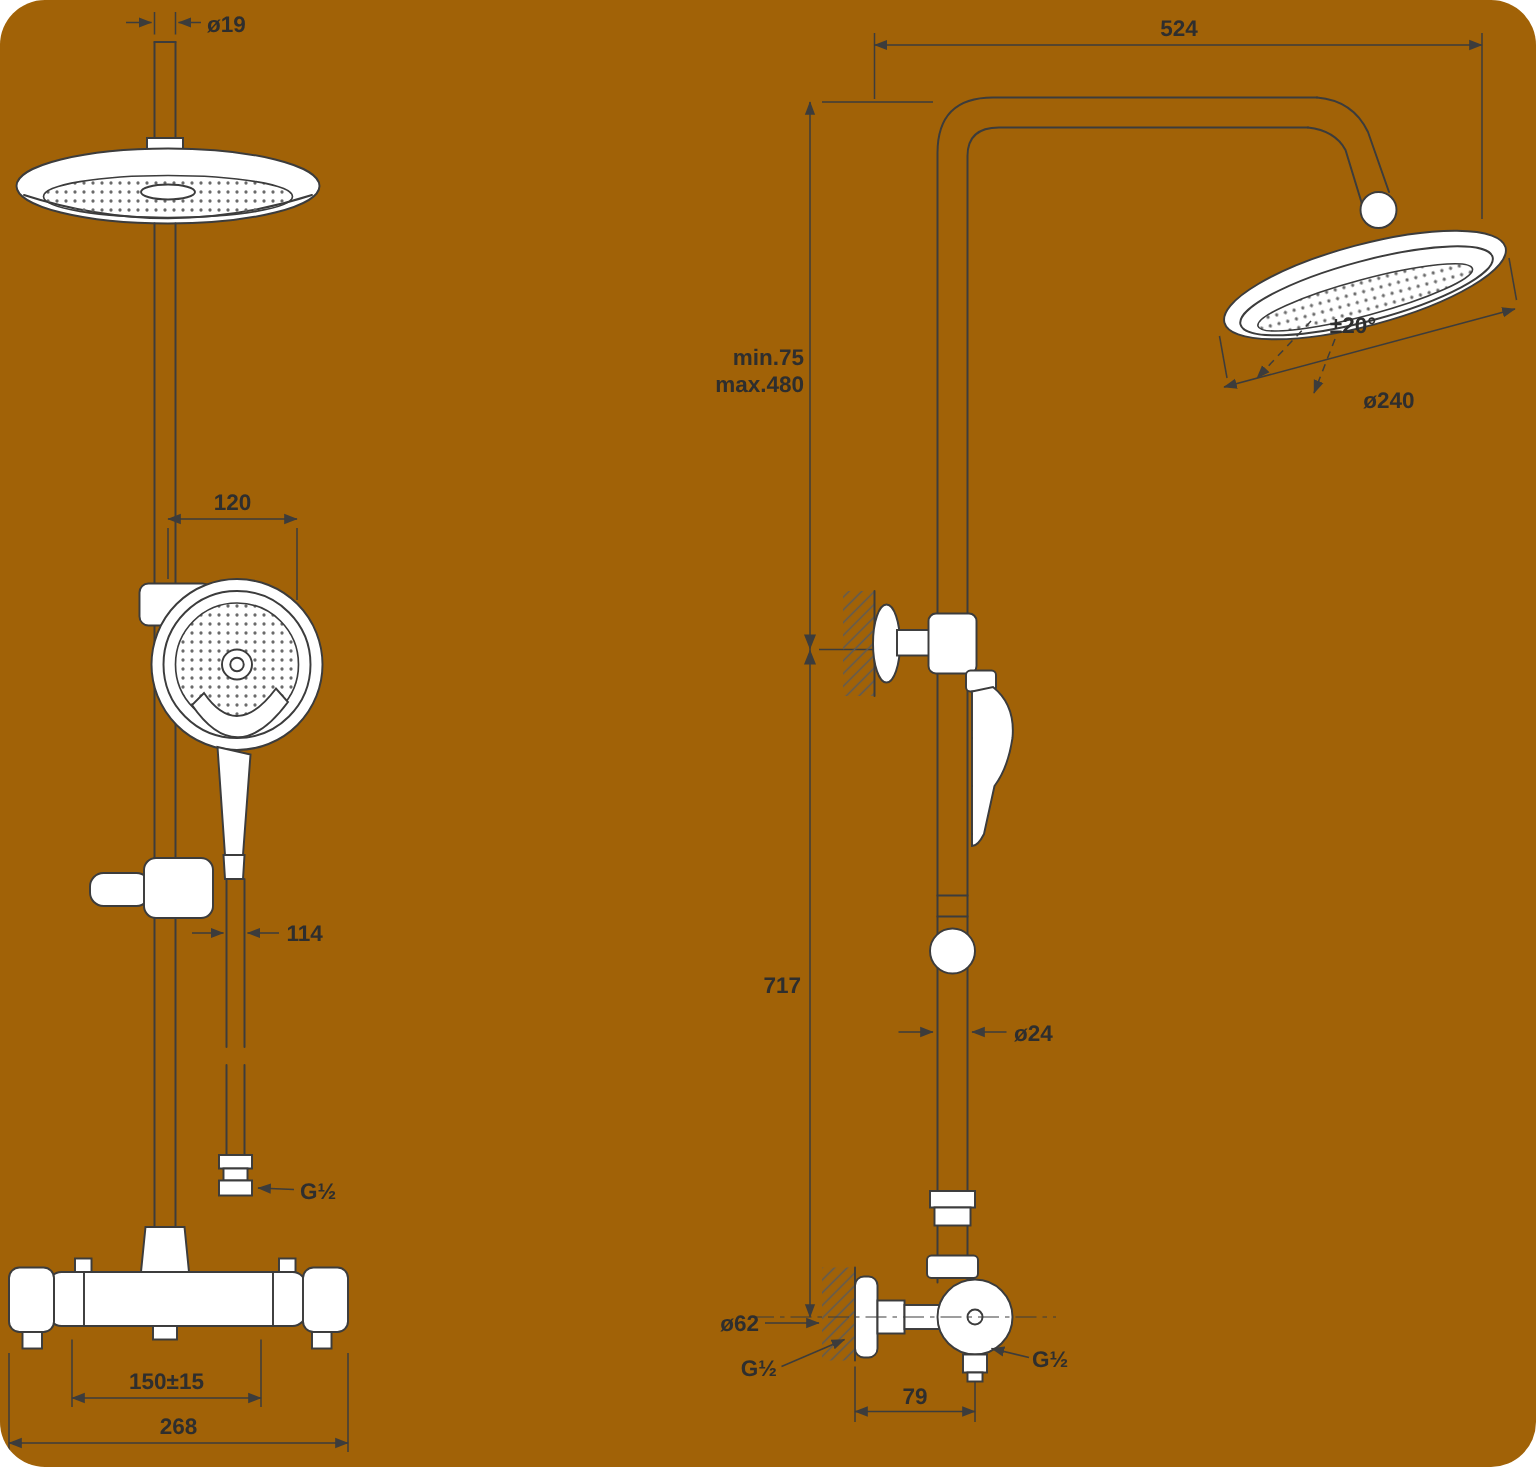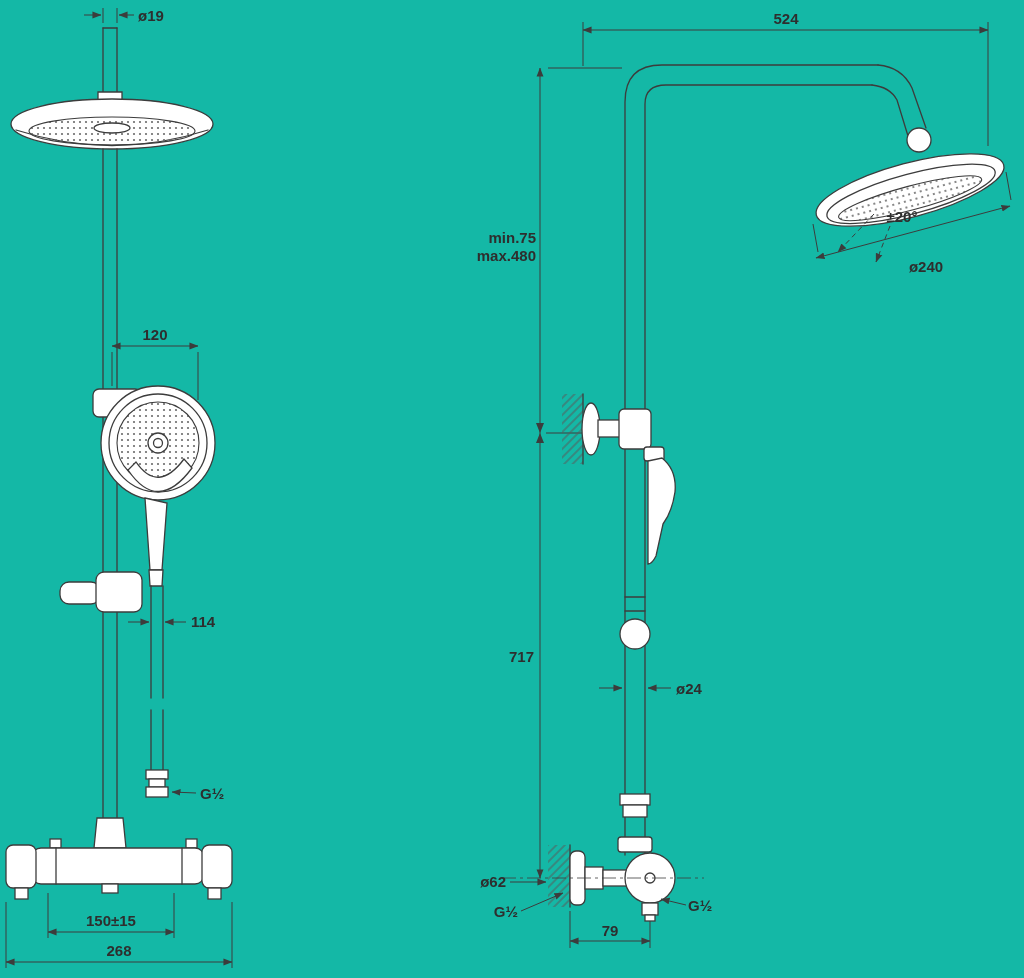--- a/index.html
+++ b/index.html
@@ -1,17 +1,17 @@
 <!DOCTYPE html>
 <html><head>
 <meta charset="utf-8">
 <style>
   html,body{margin:0;padding:0;background:#ffffff;}
-  .stage{width:1024px;height:978px;background:#14b8a6;position:relative;overflow:hidden;
-         font-family:"Liberation Sans","DejaVu Sans",sans-serif;}
+  .stage{width:1024px;height:978px;background:#a16207;position:relative;overflow:hidden;
+         font-family:"Liberation Sans","DejaVu Sans",sans-serif;border-radius:30px;}
   svg{display:block;}
   svg text{font-family:"Liberation Sans","DejaVu Sans",sans-serif;font-weight:700;
            font-size:15px;fill:#2e2e2e;}
   .ln{stroke:#3c3c3c;stroke-width:1.3;fill:none;stroke-linecap:round;}
   .fw{fill:#ffffff;stroke:#3c3c3c;stroke-width:1.3;}
   .dotfill{fill:url(#dots);stroke:#3c3c3c;stroke-width:1.1;}
   .hatchfill{fill:url(#hatch);stroke:none;}
   .dim{stroke:#3c3c3c;stroke-width:1;fill:none;}
   .dashed{stroke-dasharray:5 4;}
   .thin{stroke:#3c3c3c;stroke-width:0.8;fill:none;}

